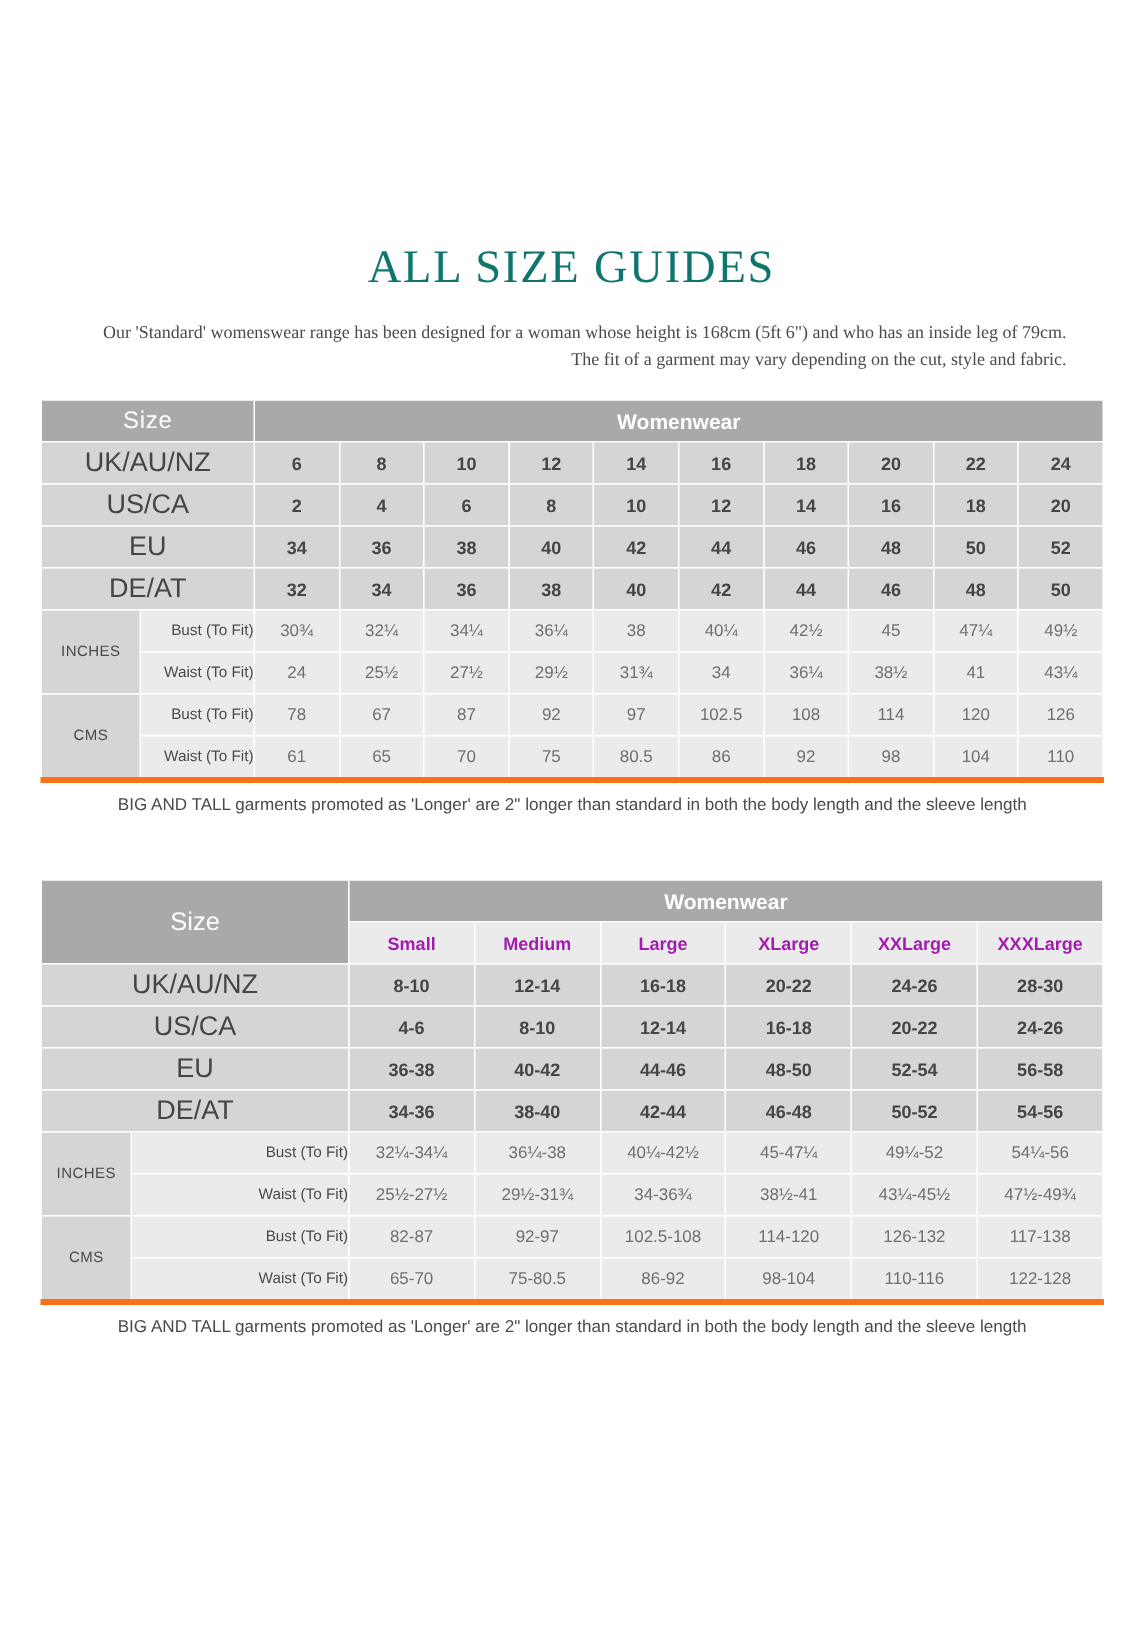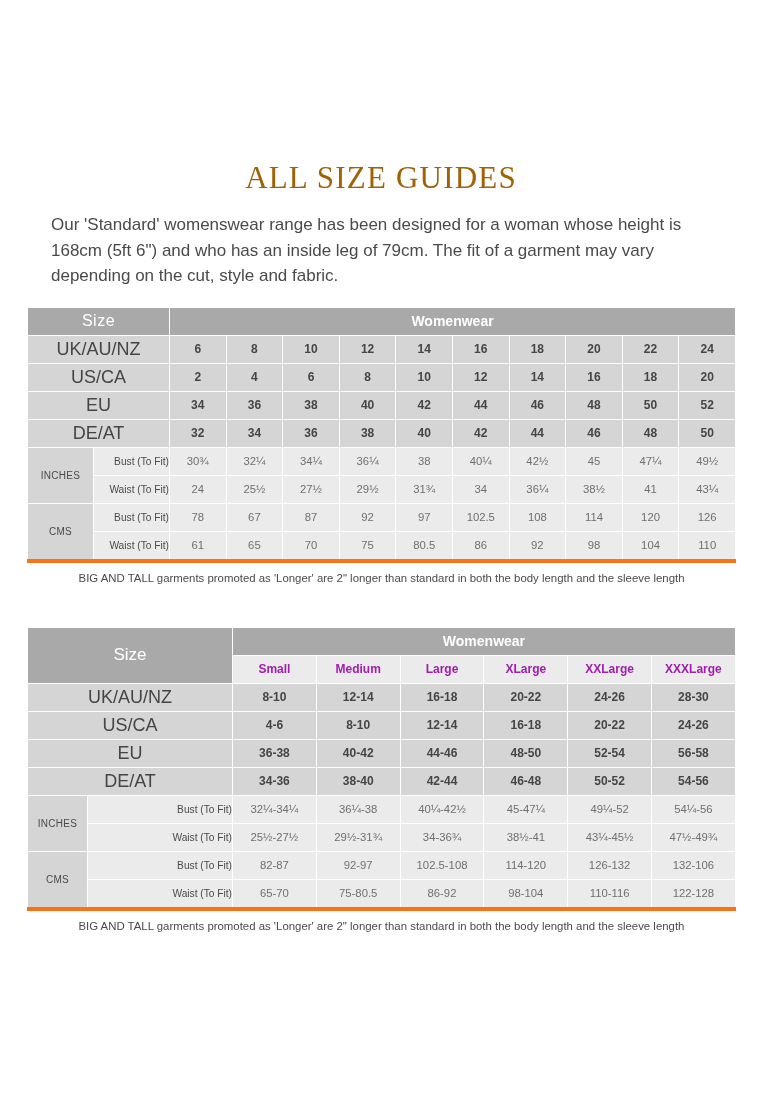--- a/index.html
+++ b/index.html
@@ -24,31 +24,32 @@
     position: absolute;
     left: 27px;
     top: 160px;
     width: 708px;
   }
   .title {
     font-family: "Liberation Serif", serif;
     font-size: 31px;
     letter-spacing: 1.2px;
     text-align: center;
-    color: #a16207;
+    color: #0f766e;
     font-weight: 400;
     margin: 0 0 16px 0;
   }
   .intro {
-    font-size: 17px;
+    font-size: 12px;
     line-height: 1.5;
-    text-align: left;
+    text-align: right;
     color: #4a4a4a;
     margin: 0 auto 18px auto;
     width: 660px;
+    font-family: Liberation Serif, serif;
   }
   table {
     border-collapse: collapse;
     table-layout: fixed;
     width: 708px;
     font-size: 11.5px;
   }
   td, th {
     border: 1px solid #ffffff;
     text-align: center;
@@ -356,21 +357,21 @@
           <td class="meas-val">47½-49¾</td>
         </tr>
         <tr>
           <td class="unit-cell" rowspan="2">CMS</td>
           <td class="sub-label">Bust (To Fit)</td>
           <td class="meas-val">82-87</td>
           <td class="meas-val">92-97</td>
           <td class="meas-val">102.5-108</td>
           <td class="meas-val">114-120</td>
           <td class="meas-val">126-132</td>
-          <td class="meas-val">132-106</td>
+          <td class="meas-val">117-138</td>
         </tr>
         <tr>
           <td class="sub-label">Waist (To Fit)</td>
           <td class="meas-val">65-70</td>
           <td class="meas-val">75-80.5</td>
           <td class="meas-val">86-92</td>
           <td class="meas-val">98-104</td>
           <td class="meas-val">110-116</td>
           <td class="meas-val">122-128</td>
         </tr>

